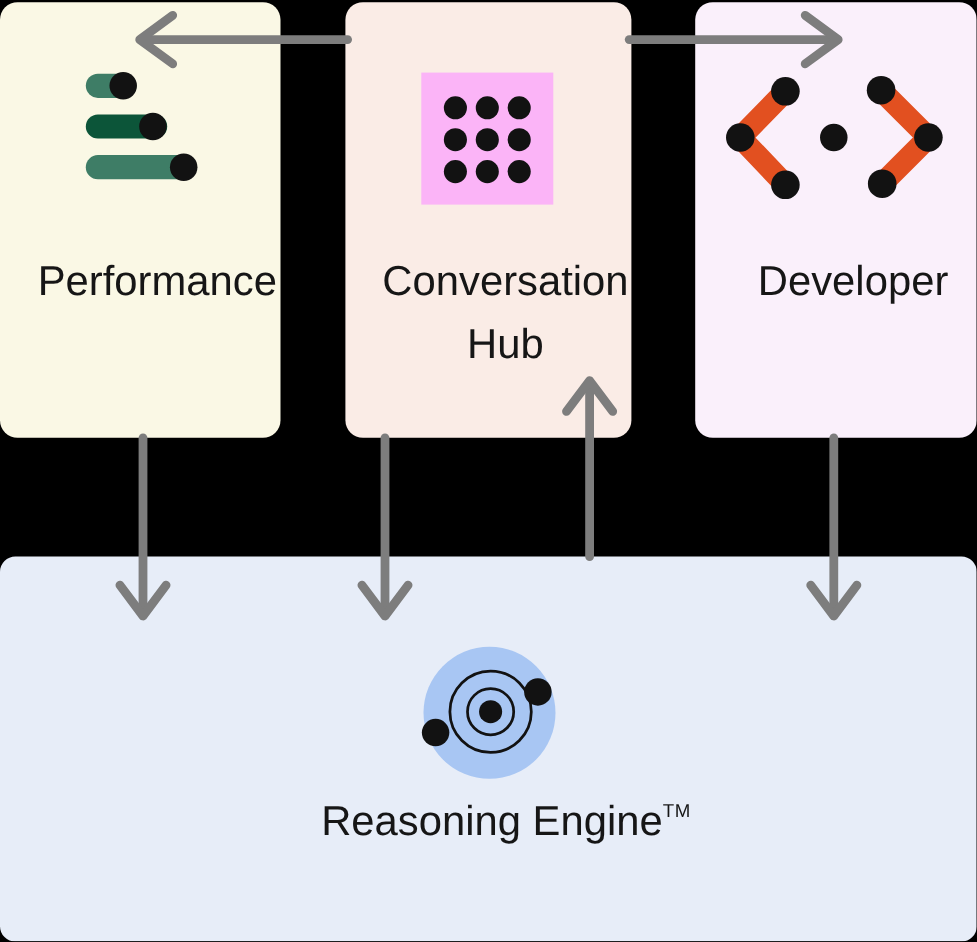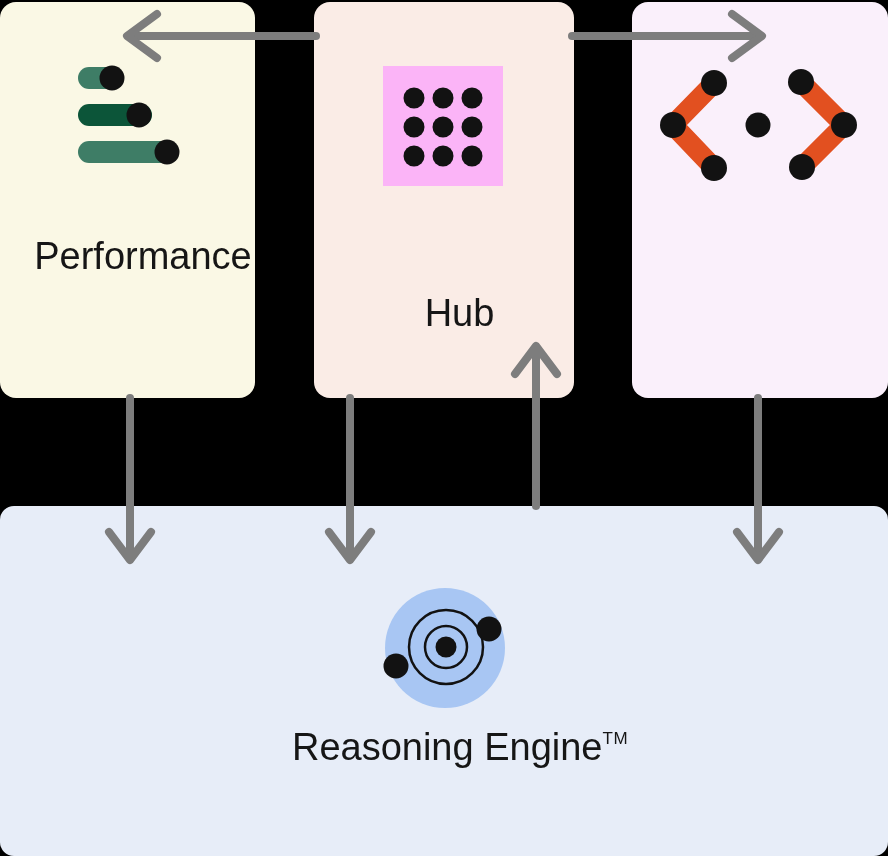--- a/index.html
+++ b/index.html
@@ -37,28 +37,28 @@
 <div class="stage">
 
   <div class="card card-performance">
     <div class="card-label">
       <span>Performance</span><br>
     </div>
   </div>
 
   <div class="card card-conversation">
     <div class="card-label">
-      <br>
+      <span>Conversation</span><br>
       <span>Hub</span>
     </div>
   </div>
 
   <div class="card card-developer">
     <div class="card-label">
-      <br>
+      <span>Developer</span><br>
     </div>
   </div>
 
   <div class="panel"></div>
   <div class="engine-label">
     <span>Reasoning Engine</span><sup>TM</sup>
   </div>
 
   <svg class="overlay" width="888" height="856" viewBox="0 0 888 856">
 

